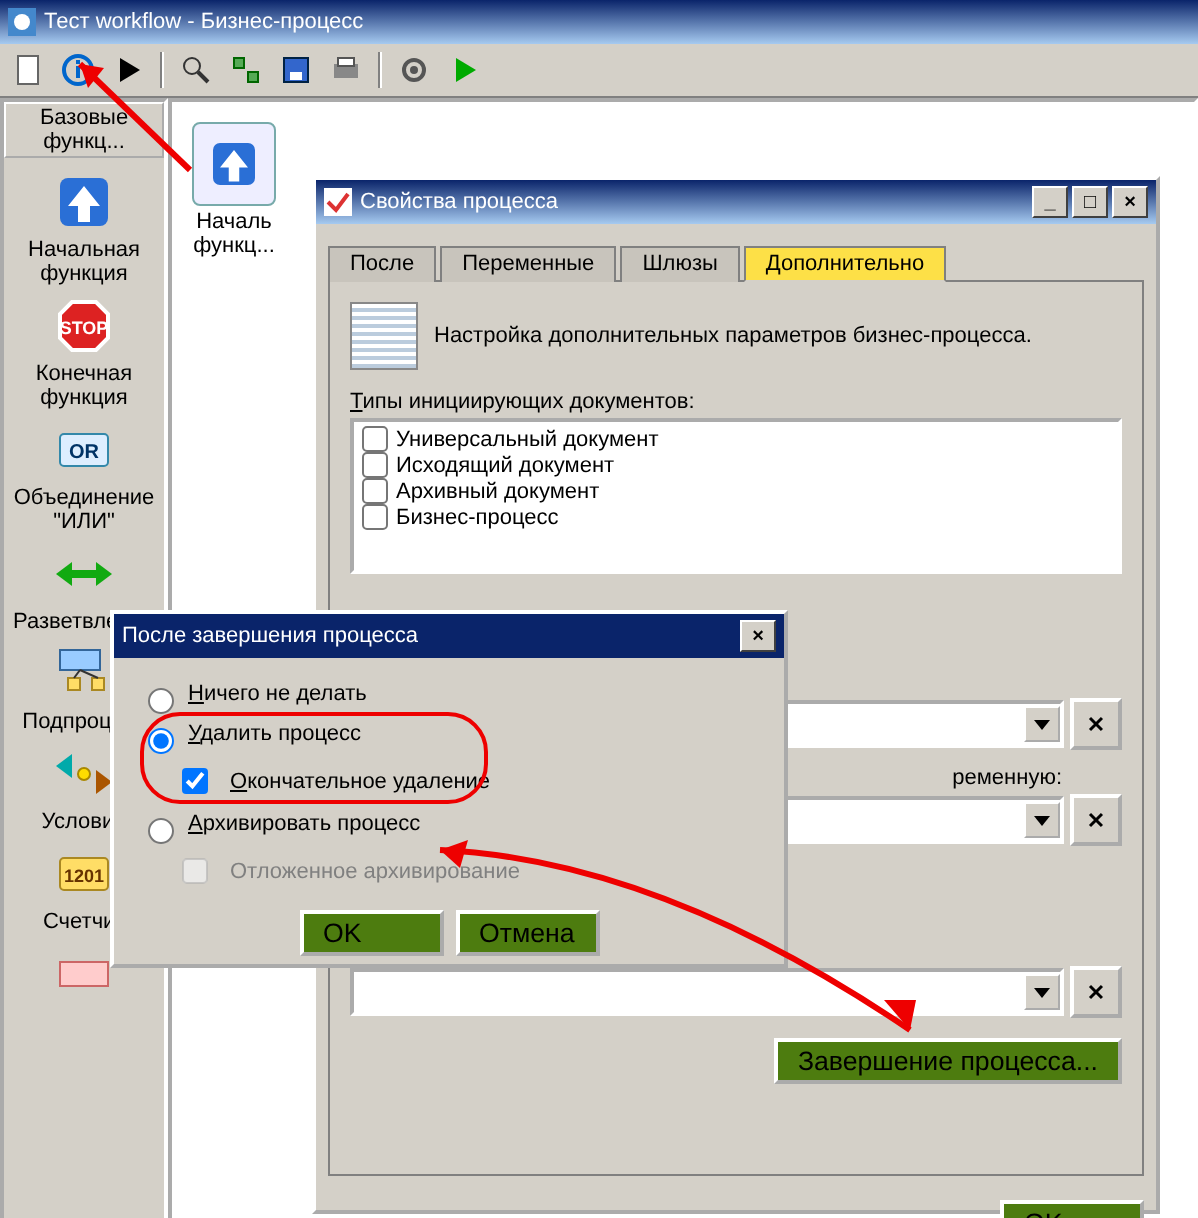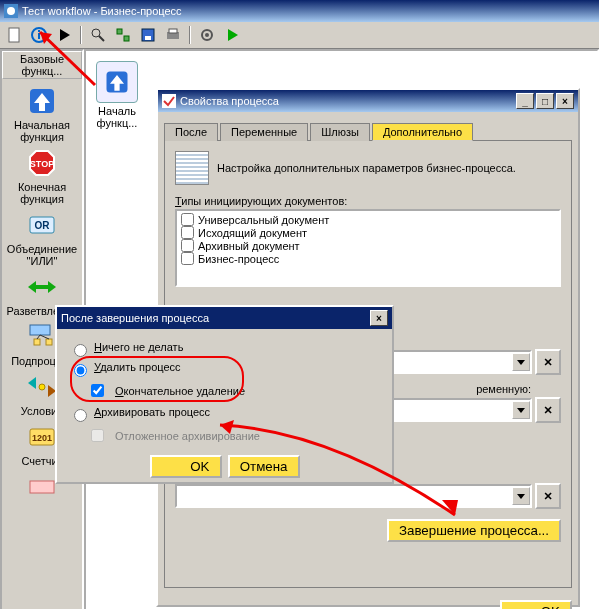--- a/index.html
+++ b/index.html
@@ -32,21 +32,21 @@
   .info-row{display:flex;align-items:center;gap:8px;margin-bottom:10px}
   .doc-icon{width:32px;height:32px;border:1px solid #888;background:repeating-linear-gradient(#fff,#fff 2px,#bcd 2px,#bcd 4px)}
   .field-label{margin:6px 0 2px;text-decoration:underline}
   .listbox{border:2px inset #fff;background:#fff;height:70px;overflow:auto;padding:2px}
   .listbox .li{display:flex;align-items:center;gap:4px;padding:0 2px}
   .listbox .li input{margin:0}
   .combo-row{display:flex;gap:3px;margin-top:2px;align-items:center}
   .combo{flex:1;height:20px;border:2px inset #fff;background:#fff;display:flex;align-items:center;justify-content:flex-end}
   .combo .cbtn{width:16px;height:16px;background:#d4d0c8;border:1px outset #fff;display:flex;align-items:center;justify-content:center}
   .xbtn{width:22px;height:22px;background:#d4d0c8;border:2px outset #fff;display:flex;align-items:center;justify-content:center;font-weight:bold}
-  .btn{background:#fde047;border:2px outset #fff;padding:2px 10px;min-width:72px;text-align:right}
+  .btn{background:#4d7c0f;border:2px outset #fff;padding:2px 10px;min-width:72px;text-align:left}
   .ok-row{display:flex;justify-content:flex-end;padding:6px}
   
   .after{left:55px;top:305px;width:335px;height:175px}
   .after-body{padding:8px 12px}
   .radio-row{display:flex;gap:4px;margin:4px 0}
   .radio-sub{margin-left:18px;display:flex;align-items:center;gap:8px}
   .after-btns{display:flex;gap:6px;justify-content:center;margin-top:10px}
   
   .red-oval{position:absolute;border:2px solid #e00;border-radius:20px;pointer-events:none}
   .arrow{position:absolute;pointer-events:none}

